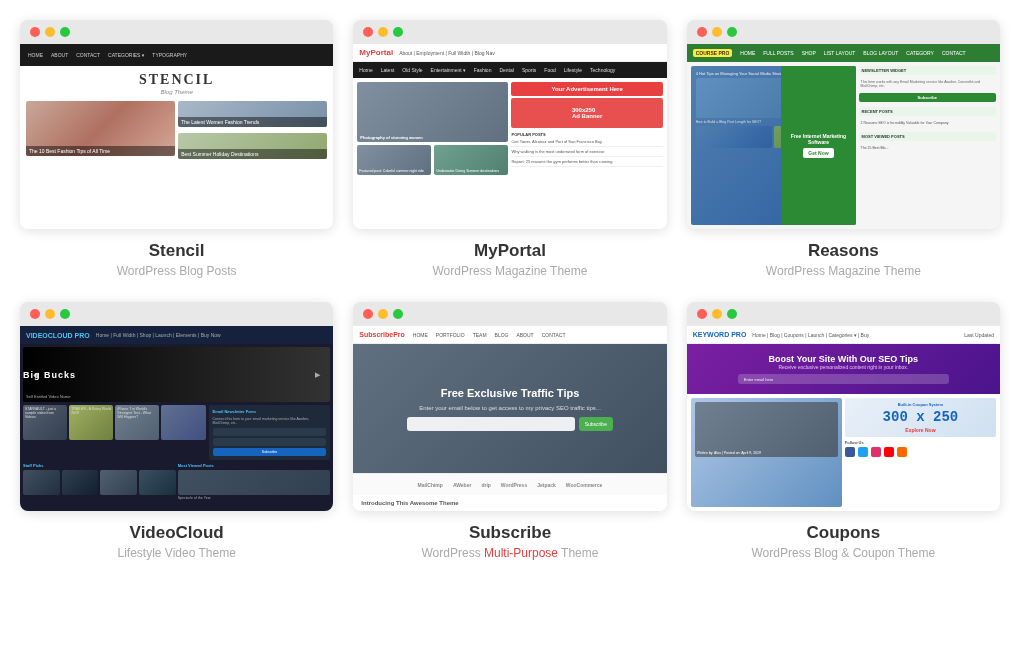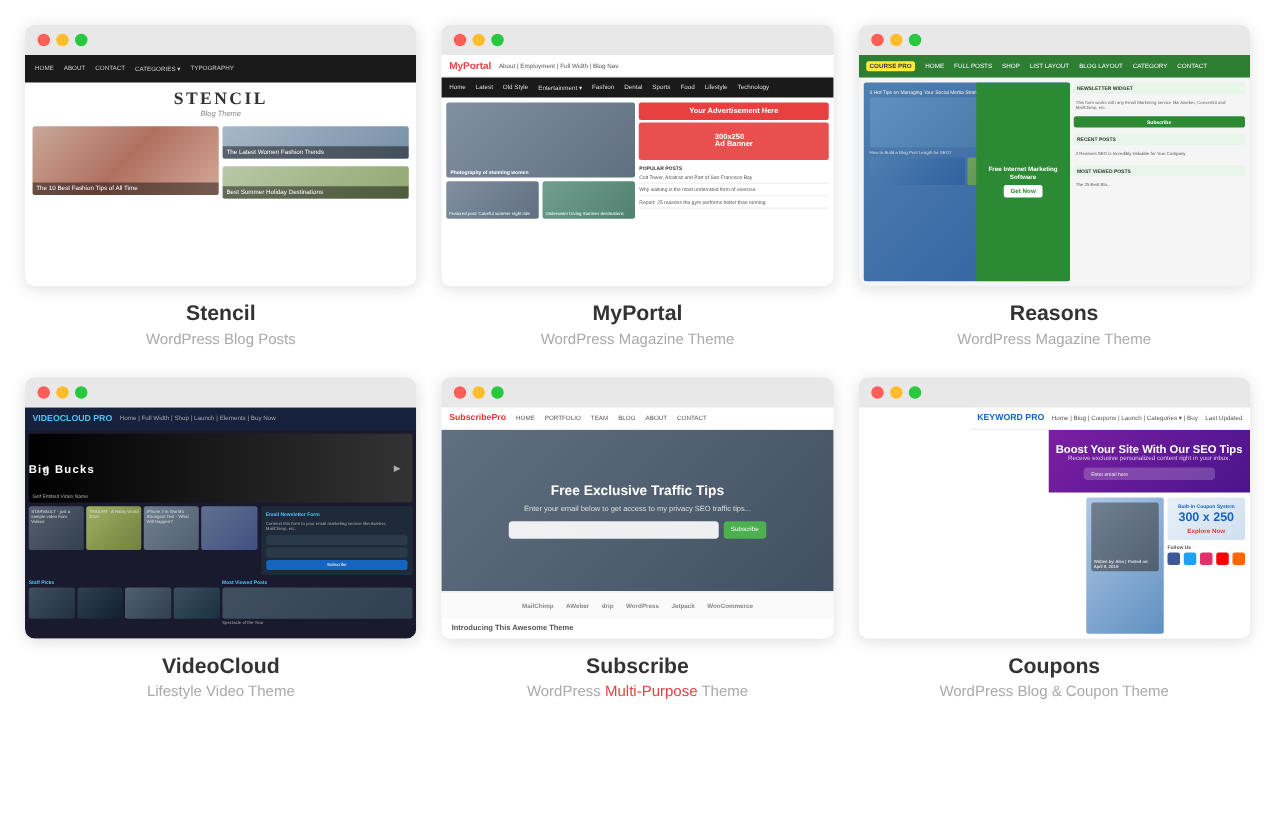--- a/index.html
+++ b/index.html
@@ -406,21 +406,20 @@
       color: #888;
       font-weight: bold;
     }
 
     
     .keyword-mock {
       background: #fff;
       height: 100%;
       display: flex;
       flex-direction: column;
-      align-items: flex-end;
     }
     .kw-nav {
       background: #fff;
       border-bottom: 1px solid #eee;
       height: 18px;
       display: flex;
       align-items: center;
       padding: 0 6px;
       gap: 6px;
     }
@@ -785,21 +784,21 @@
             <div class="kw-featured">
               <div style="padding:4px;">
                 <div style="background:linear-gradient(135deg,#708090,#506070);height:55px;border-radius:2px;position:relative;">
                   <div style="position:absolute;bottom:2px;left:2px;right:2px;font-size:3.5px;color:#fff;">Written by: Alex | Posted on: April 9, 2019</div>
                 </div>
               </div>
             </div>
             <div class="kw-sidebar">
               <div class="kw-coupon">
                 <div style="font-size:4px;color:#1565c0;font-weight:bold;">Built-in Coupon System</div>
-                <div style="font-size:10px;color:#1565c0;font-weight:bold;margin:2px 0;">300 x 250</div>
+                <div style="font-size:14px;color:#1565c0;font-weight:bold;margin:2px 0;font-family:Liberation Mono, monospace;">300 x 250</div>
                 <div style="font-size:5px;color:#e53935;font-weight:bold;">Explore Now</div>
               </div>
               <div class="kw-social">
                 <div style="font-size:4px;color:#555;font-weight:bold;margin-bottom:2px;">Follow Us</div>
                 <div style="display:flex;gap:3px;">
                   <div style="width:10px;height:10px;background:#3b5998;border-radius:2px;"></div>
                   <div style="width:10px;height:10px;background:#1da1f2;border-radius:2px;"></div>
                   <div style="width:10px;height:10px;background:#e1306c;border-radius:2px;"></div>
                   <div style="width:10px;height:10px;background:#ff0000;border-radius:2px;"></div>
                   <div style="width:10px;height:10px;background:#ff6600;border-radius:2px;"></div>

